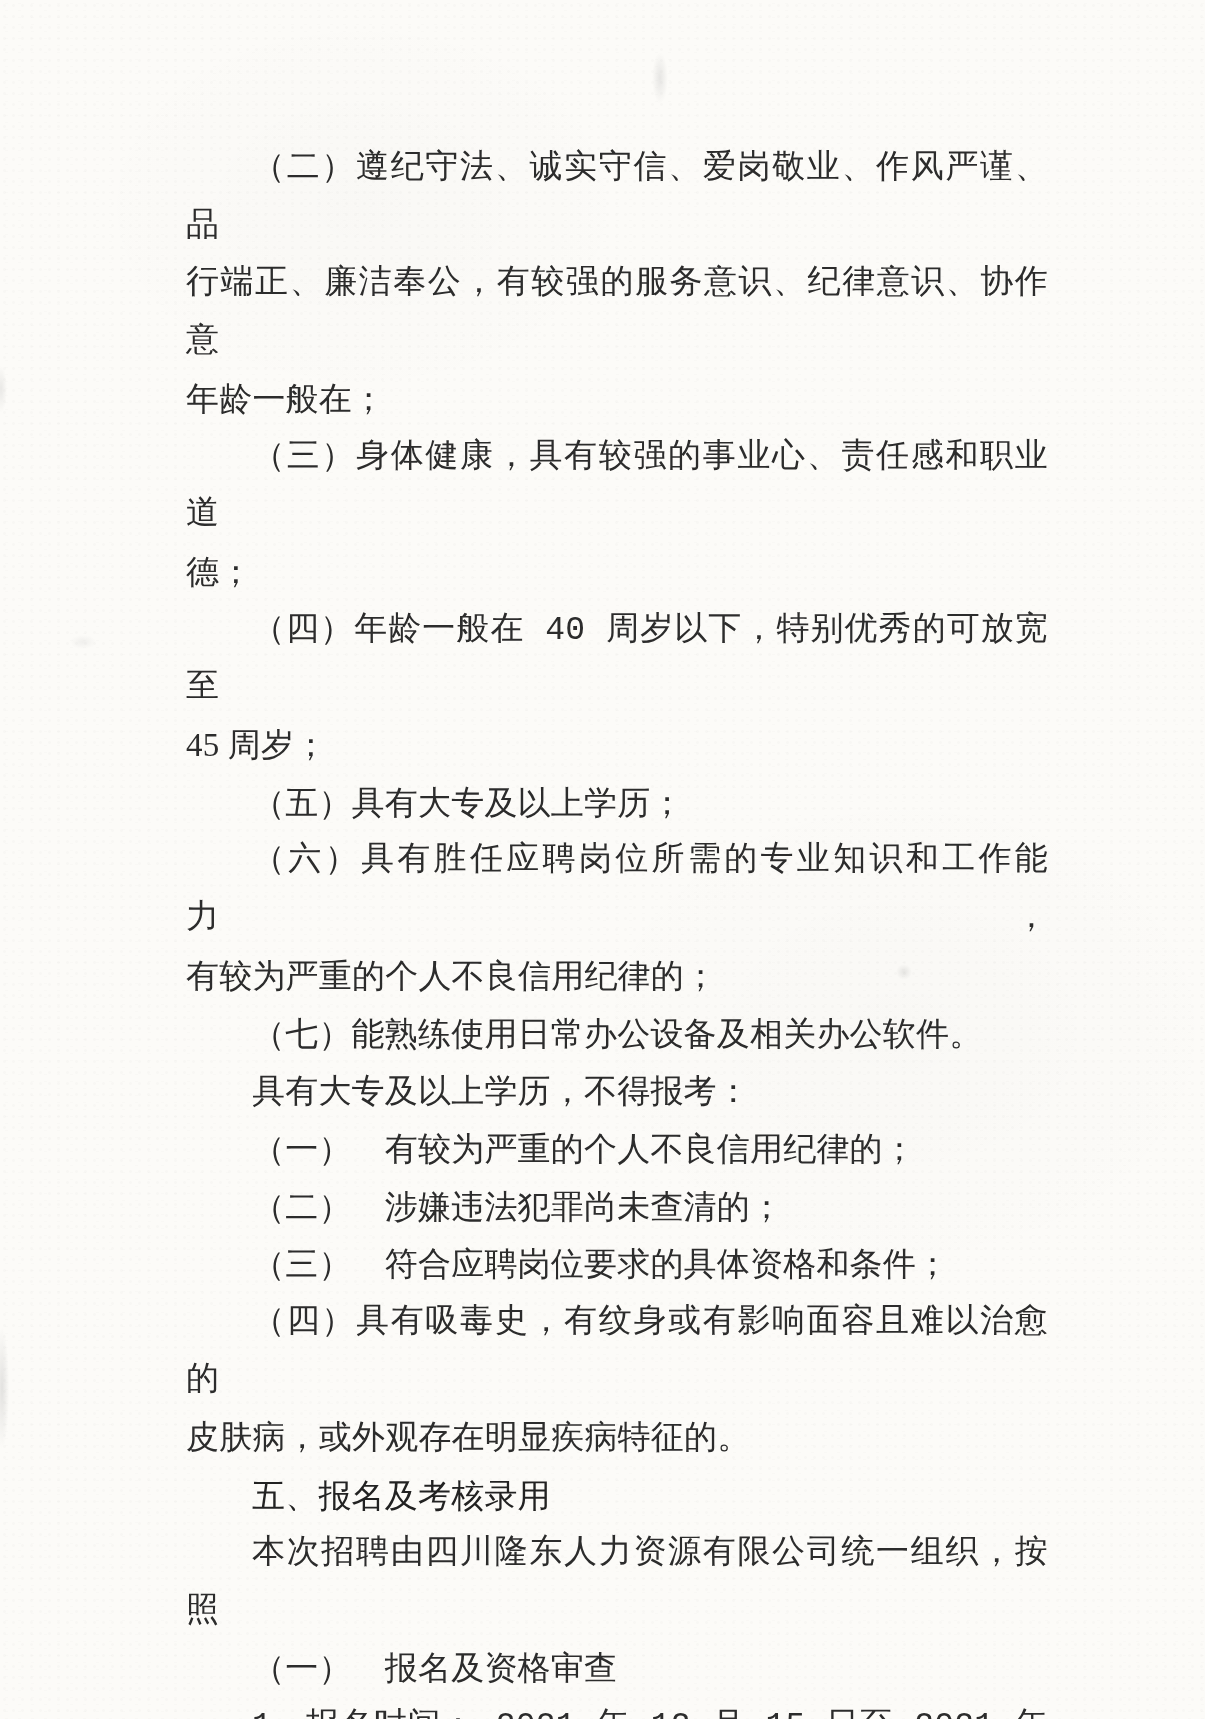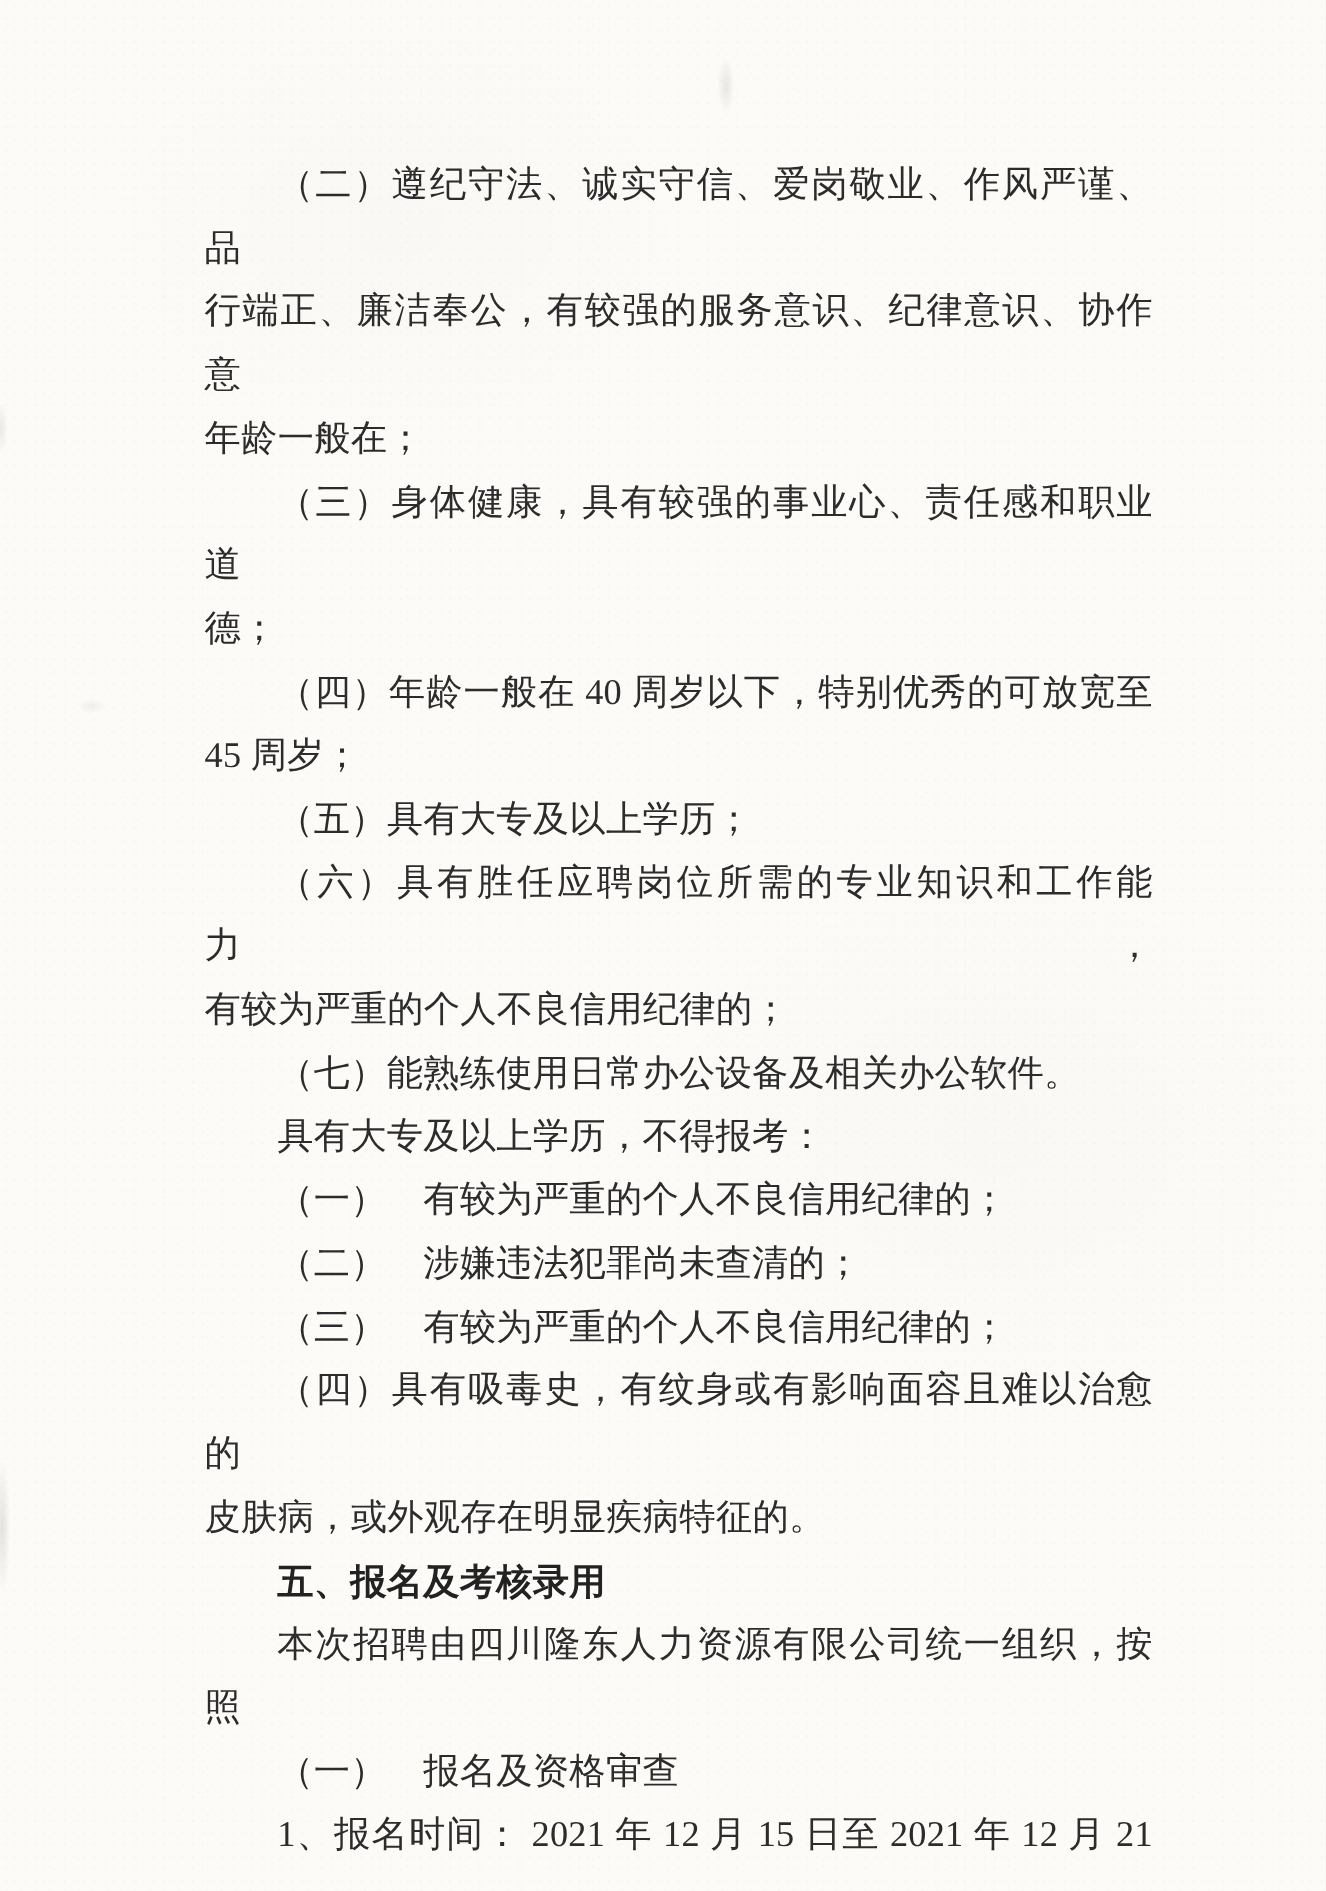--- a/index.html
+++ b/index.html
@@ -24,25 +24,25 @@
     position:absolute;
     left:186px; top:140px; width:862px;
     font-size:33px;
     line-height:57.7px;
     color:#2c2c2c;
     letter-spacing:0.2px;
     text-align:left;
   }
   .ln{min-height:57.7px;}
   .ind{text-indent:2em;}
-  .jst{text-align:justify;text-align-last:justify;text-justify:inter-character;}
+  .jst{text-align:justify;text-align-last:justify;text-justify:inter-character;font-family:Liberation Mono, monospace;}
   .nw{white-space:nowrap;}
   .bold{
     font-family:"Liberation Sans","DejaVu Sans",sans-serif;
-    font-weight:700;
+    font-weight:400;
     color:#222;
   }
   .artifact{position:absolute;pointer-events:none;}
   .a1{left:652px;top:52px;width:16px;height:52px;
       background:radial-gradient(ellipse at center, rgba(120,120,122,0.16), transparent 70%);}
   .a2{left:896px;top:964px;width:16px;height:16px;
       background:radial-gradient(circle, rgba(100,100,100,0.14), transparent 70%);}
   .a3{left:-5px;top:1328px;width:14px;height:120px;
       background:radial-gradient(ellipse at center, rgba(110,110,112,0.18), transparent 72%);}
   .a4{left:-5px;top:366px;width:12px;height:46px;
@@ -63,21 +63,21 @@
     <div class="ln nw">德；</div>
     <div class="ln ind jst">（四）年龄一般在 40 周岁以下，特别优秀的可放宽至</div>
     <div class="ln nw">45 周岁；</div>
     <div class="ln ind nw">（五）具有大专及以上学历；</div>
     <div class="ln ind jst">（六）具有胜任应聘岗位所需的专业知识和工作能力，</div>
     <div class="ln nw">有较为严重的个人不良信用纪律的；</div>
     <div class="ln ind nw">（七）能熟练使用日常办公设备及相关办公软件。</div>
     <div class="ln ind nw">具有大专及以上学历，不得报考：</div>
     <div class="ln ind nw">（一）　有较为严重的个人不良信用纪律的；</div>
     <div class="ln ind nw">（二）　涉嫌违法犯罪尚未查清的；</div>
-    <div class="ln ind nw">（三）　有较为严重的个人不良信用纪律的；</div>
+    <div class="ln ind nw">（三）　符合应聘岗位要求的具体资格和条件；</div>
     <div class="ln ind jst">（四）具有吸毒史，有纹身或有影响面容且难以治愈的</div>
     <div class="ln nw">皮肤病，或外观存在明显疾病特征的。</div>
     <div class="ln ind bold nw">五、报名及考核录用</div>
     <div class="ln ind jst">本次招聘由四川隆东人力资源有限公司统一组织，按照</div>
     <div class="ln ind nw">（一）　报名及资格审查</div>
     <div class="ln ind jst">1、报名时间： 2021 年 12 月 15 日至 2021 年 12 月 21</div>
 
   </div>
 
   <div class="artifact a1"></div>

